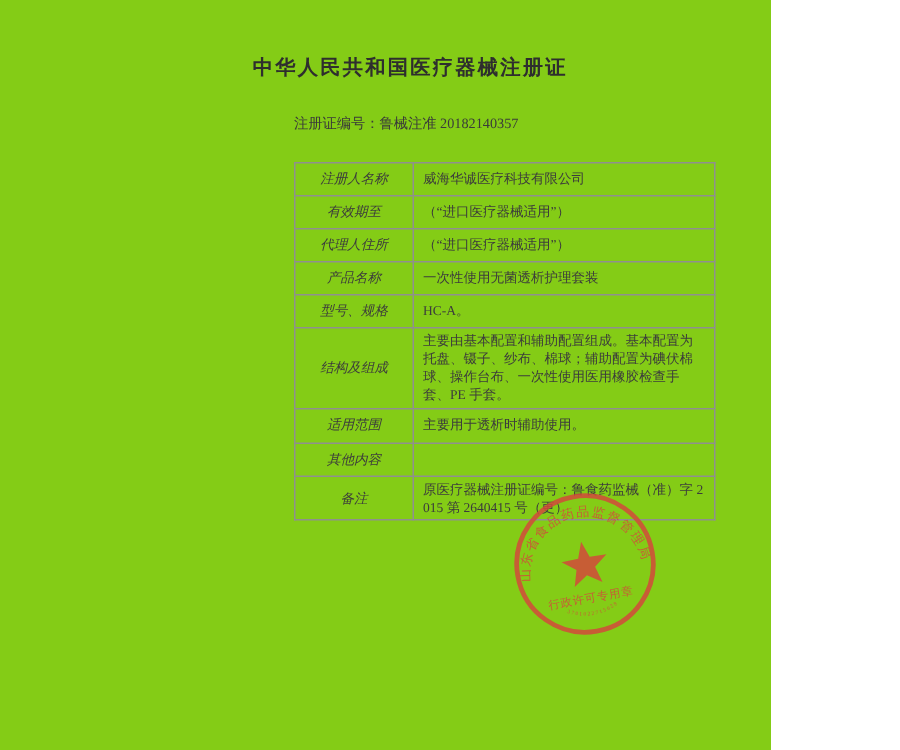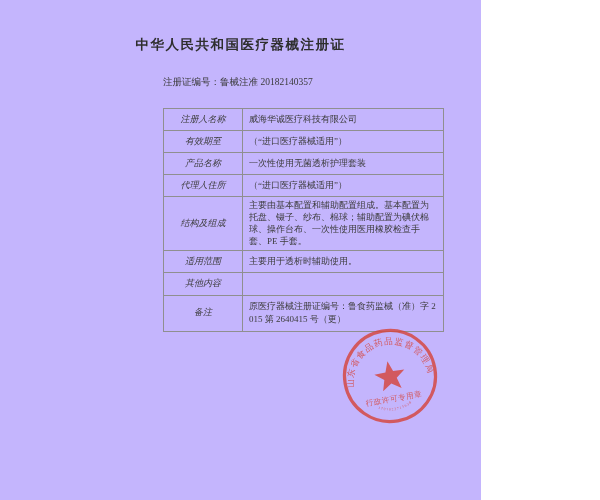--- a/index.html
+++ b/index.html
@@ -1,22 +1,23 @@
 <!DOCTYPE html>
 <html><head>
 <meta charset="utf-8">
 <style>
   html,body{margin:0;padding:0;background:#ffffff;}
   .doc{
     position:relative;
     width:481px;height:500px;
-    background:#c4b5fd;
+    background:#84cc16;
     overflow:hidden;
     font-family:"Liberation Serif","DejaVu Serif",serif;
     color:#3d3d3d;
+    padding-left:33px;
   }
   .title{
     margin:0;
     padding-top:36px;
     text-align:center;
     font-size:13.5px;
     font-weight:600;
     letter-spacing:1.5px;
     color:#2e2e2e;
   }
@@ -92,29 +93,33 @@
     </tr>
 
 
 
     <tr>
       <td class="lbl">有效期至</td>
       <td class="val">（“进口医疗器械适用”）</td>
     </tr>
 
     <tr>
+      <td class="lbl">代理人住所</td>
+      <td class="val">（“进口医疗器械适用”）</td>
+    </tr>
+
+    <tr>
       <td class="lbl">产品名称</td>
       <td class="val">一次性使用无菌透析护理套装</td>
     </tr>
 
     <tr>
-      <td class="lbl">代理人住所</td>
-      <td class="val">（“进口医疗器械适用”）</td>
+      <td class="lbl">型号、规格</td>
+      <td class="val">HC-A。</td>
     </tr>
-
 
     <tr>
       <td class="lbl">结构及组成</td>
       <td class="val">主要由基本配置和辅助配置组成。基本配置为托盘、镊子、纱布、棉球；辅助配置为碘伏棉球、操作台布、一次性使用医用橡胶检查手套、PE 手套。</td>
     </tr>
 
     <tr>
       <td class="lbl">适用范围</td>
       <td class="val">主要用于透析时辅助使用。</td>
     </tr>

